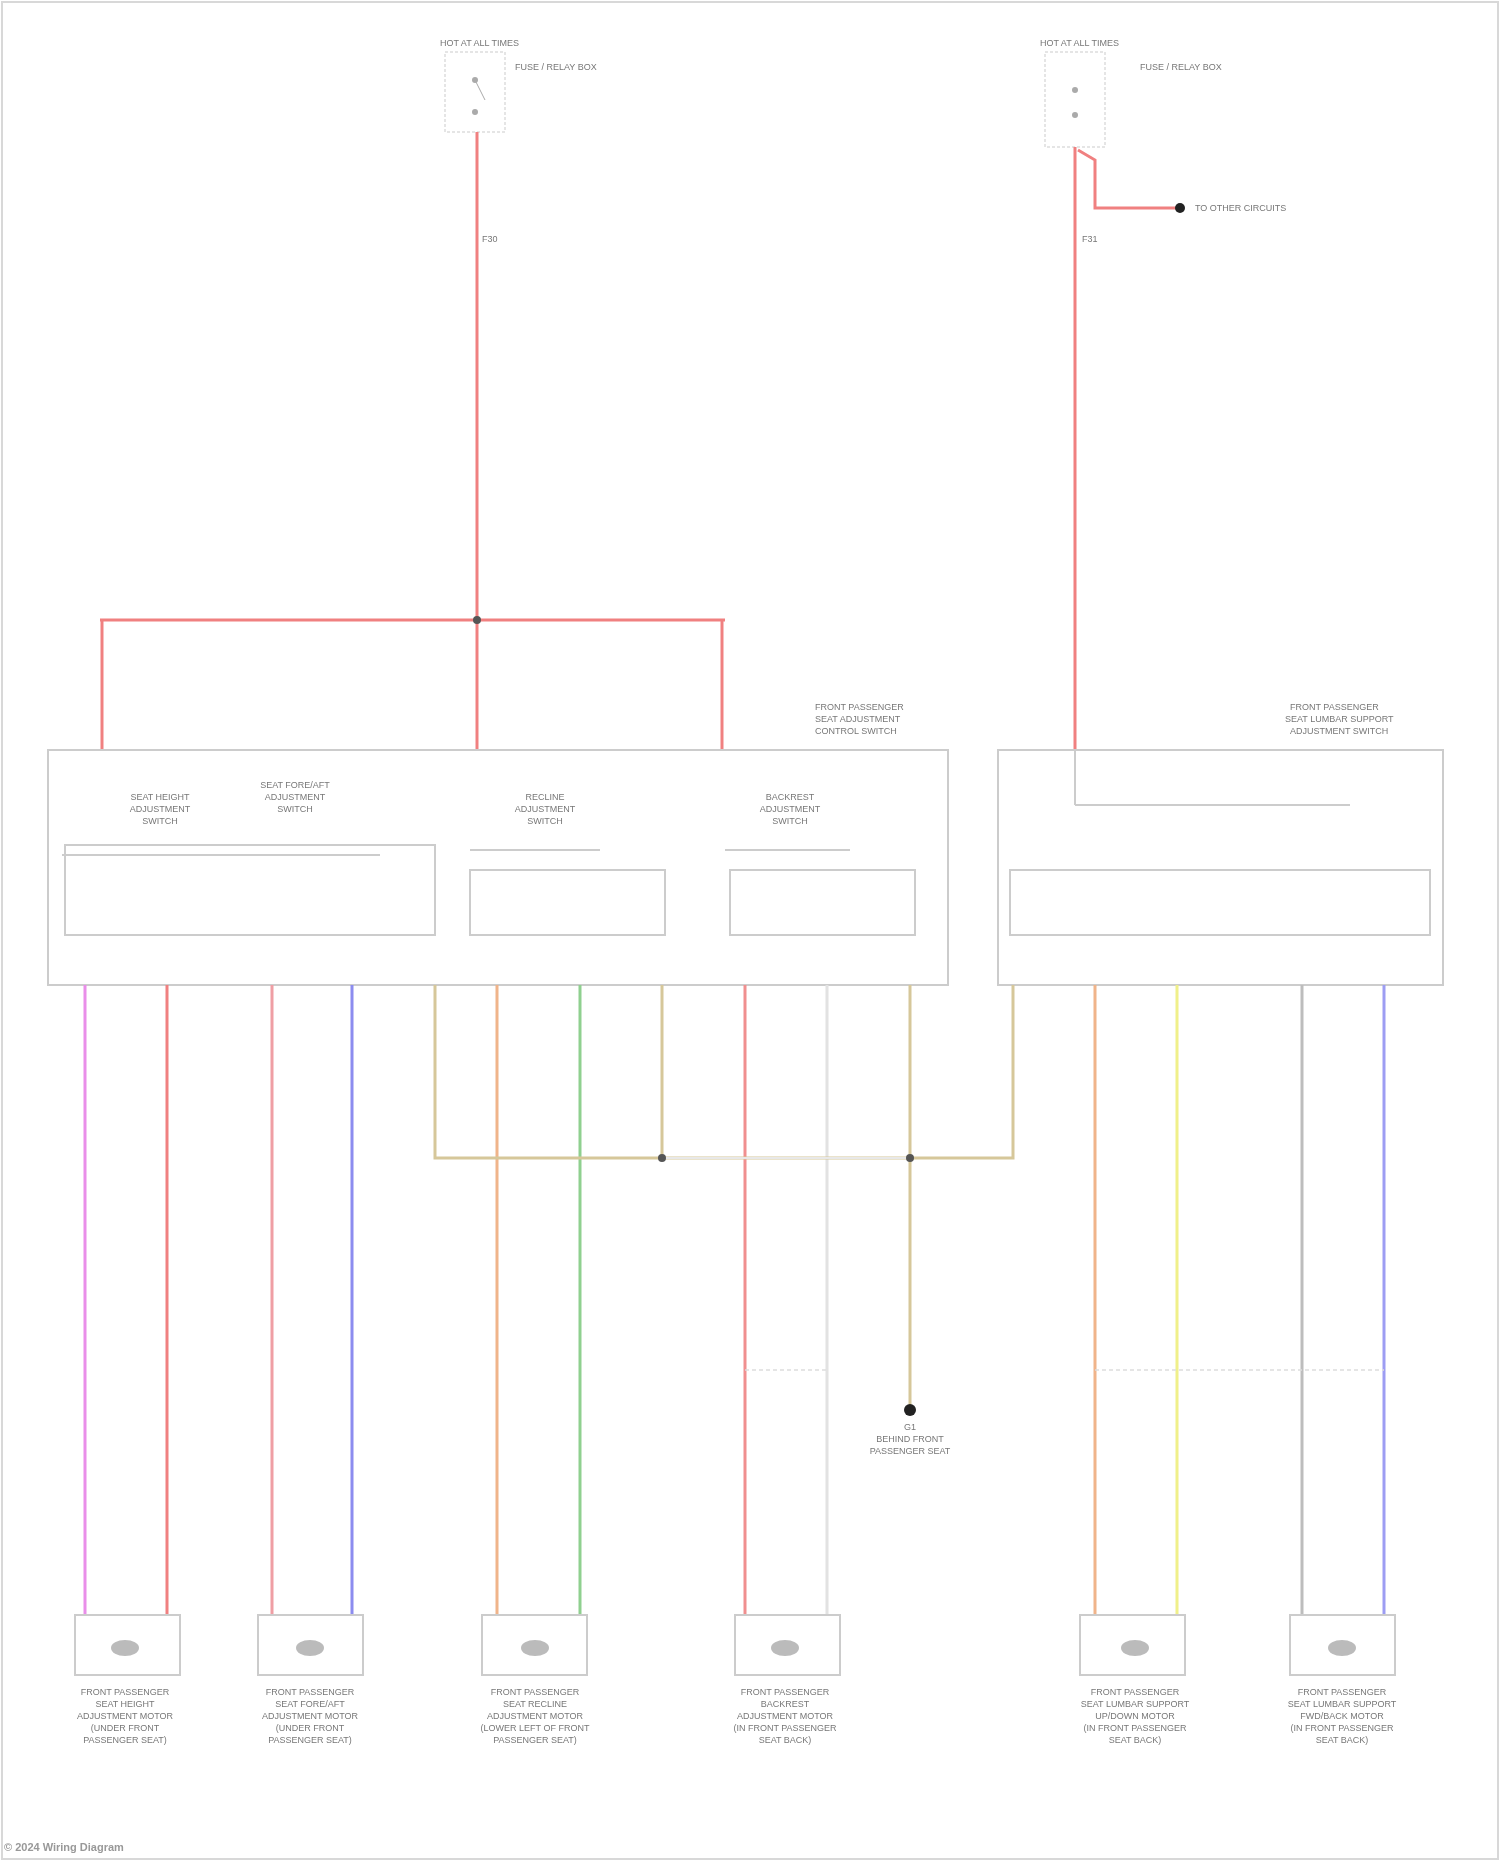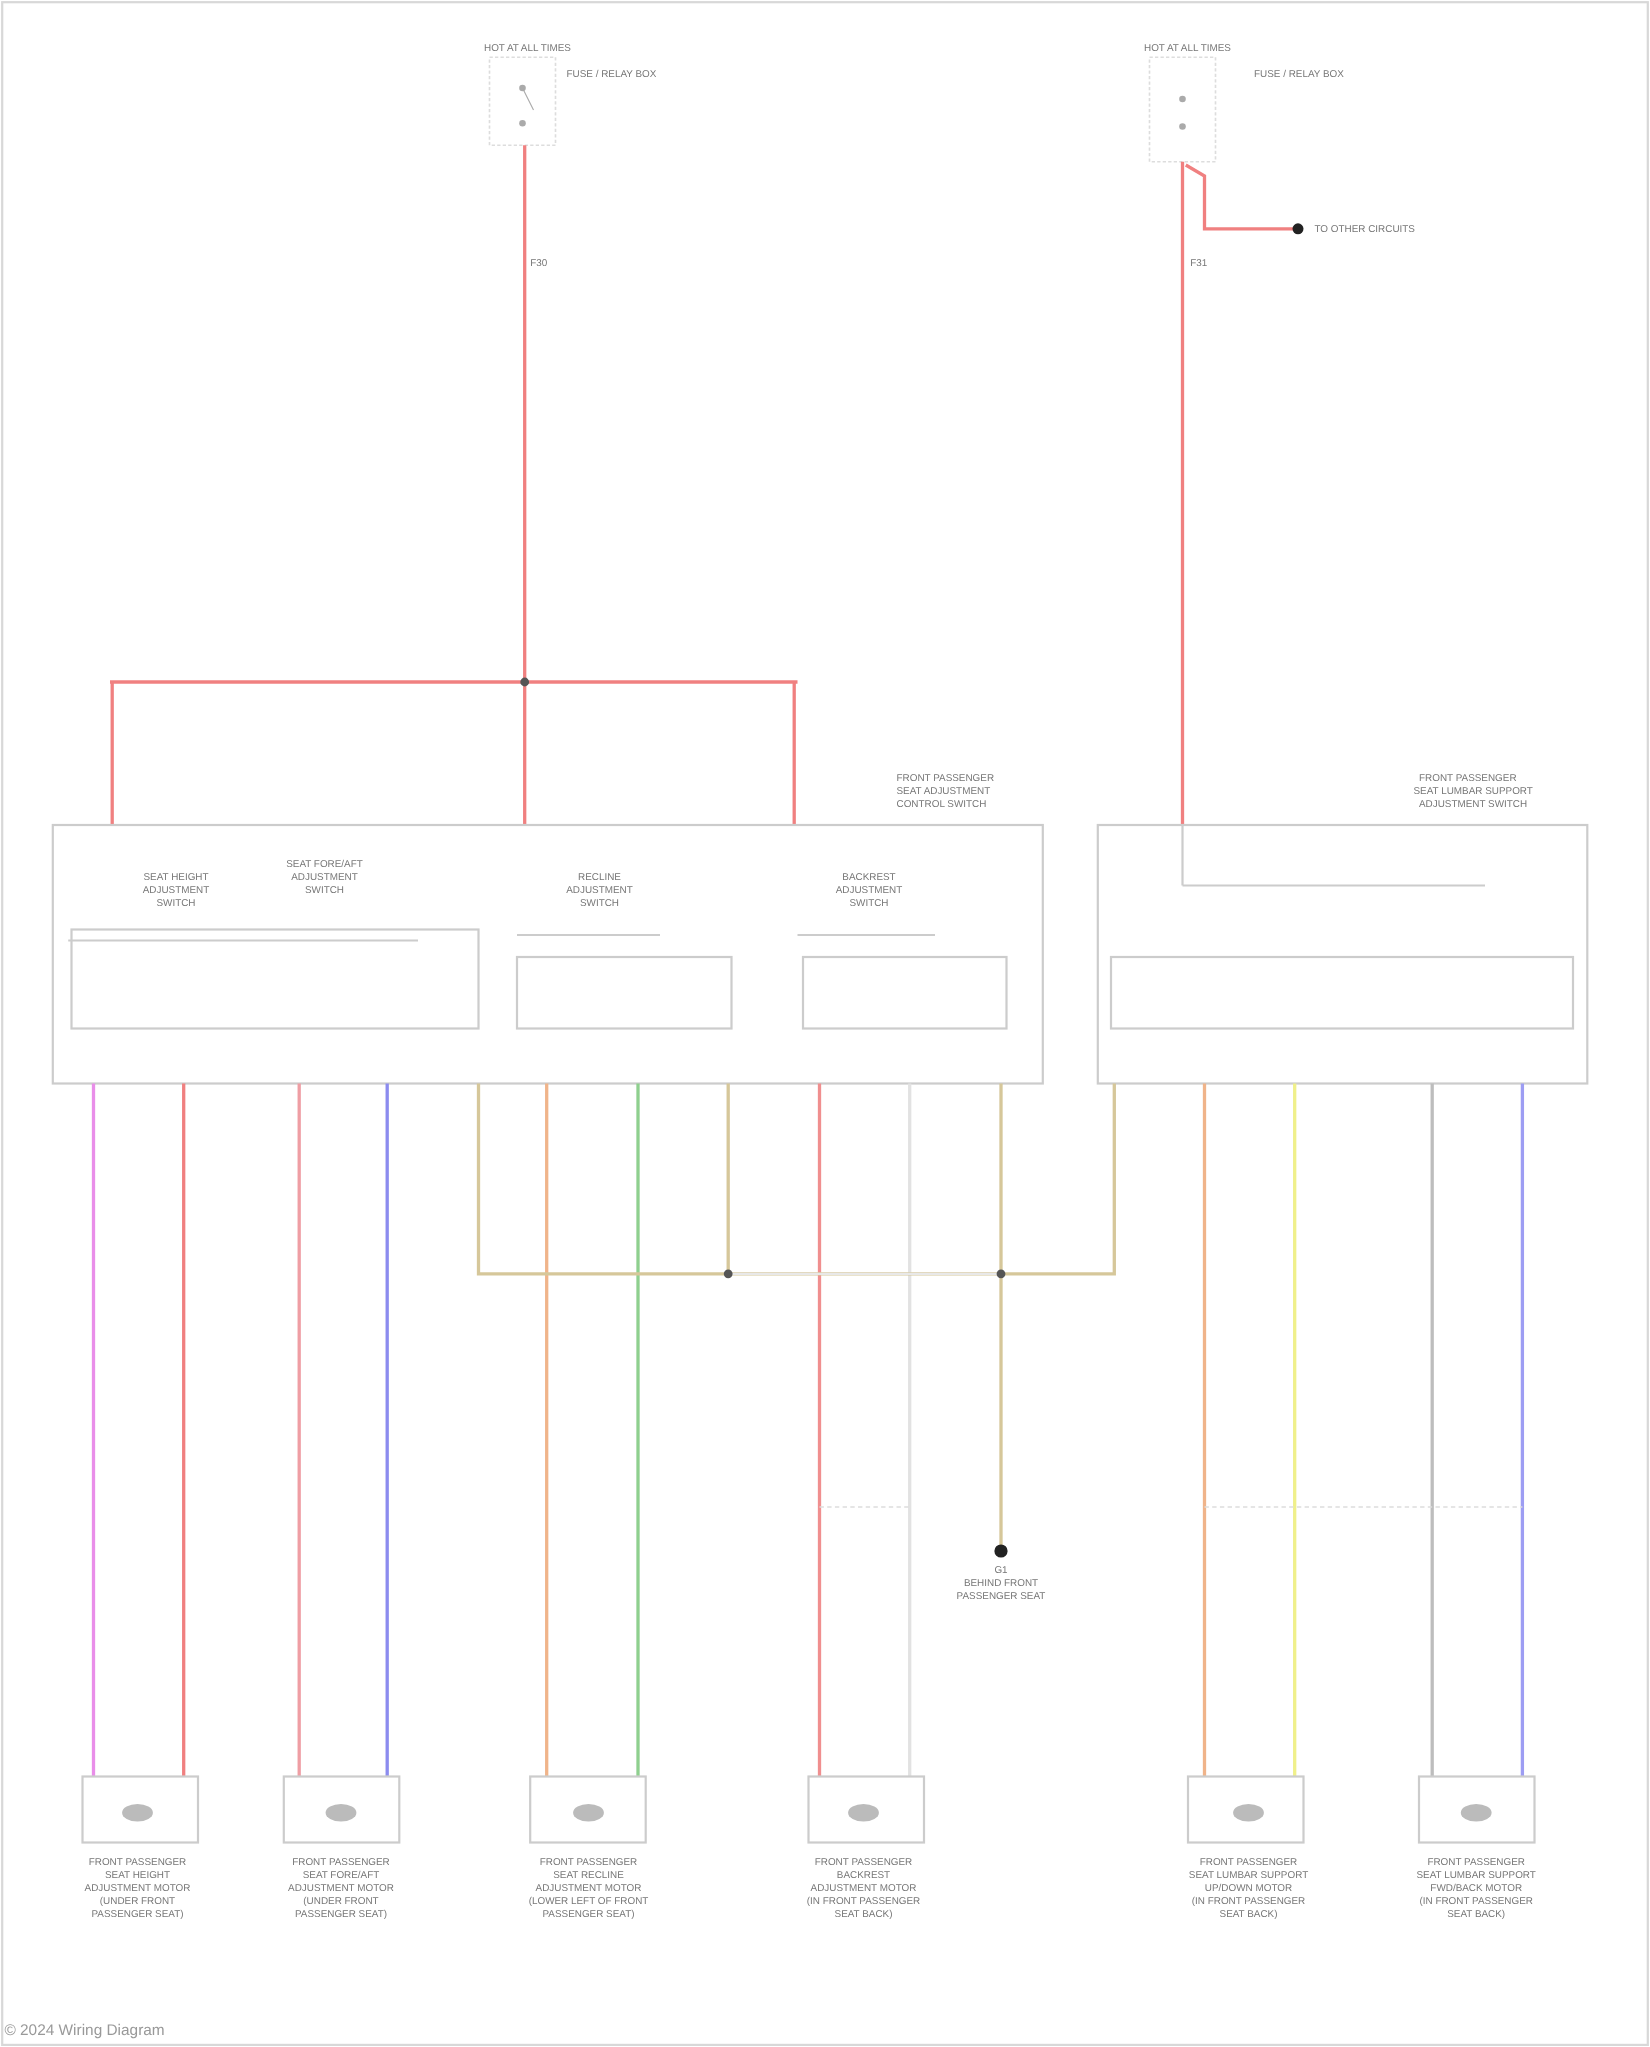--- a/index.html
+++ b/index.html
@@ -1,21 +1,21 @@
 <!DOCTYPE html>
 <html><head>
 <meta charset="utf-8">
 <style>
   html,body{margin:0;padding:0;background:#ffffff;}
   body{width:1500px;height:1861px;position:relative;overflow:hidden;font-family:"Liberation Sans",sans-serif;}
   #frame{position:absolute;left:0;top:0;width:1500px;height:1861px;}
   svg text{font-family:"Liberation Sans",sans-serif;fill:#777;}
   .lbl{font-size:9px;}
   .blk{font-size:9px;text-anchor:middle;}
-  .copy{position:absolute;left:4px;bottom:8px;font-size:14px;color:#999;}
+  .copy{position:absolute;left:4px;bottom:8px;font-size:11px;color:#999;font-weight:bold;}
 </style>
 </head>
 <body>
 
 <svg id="frame" width="1500" height="1861" viewBox="0 0 1500 1861" xmlns="http://www.w3.org/2000/svg">
   <g>
     <rect x="2" y="2" width="1496" height="1857" fill="none" stroke="#d8d8d8" stroke-width="2"></rect>
   </g>
 
   <g>

